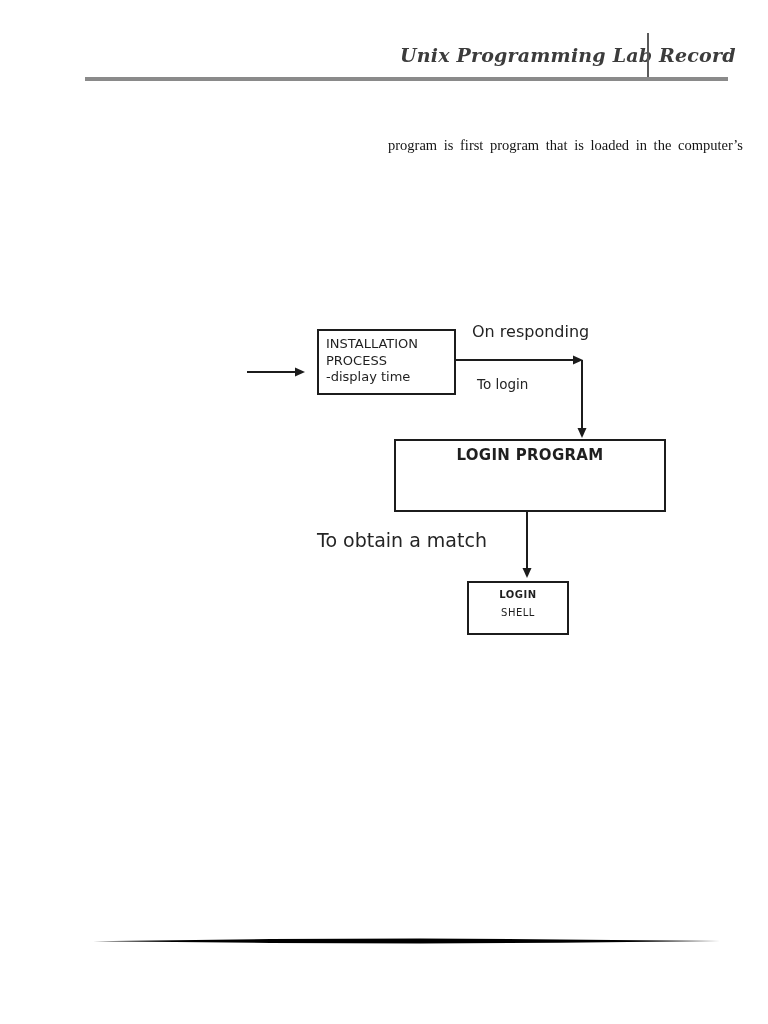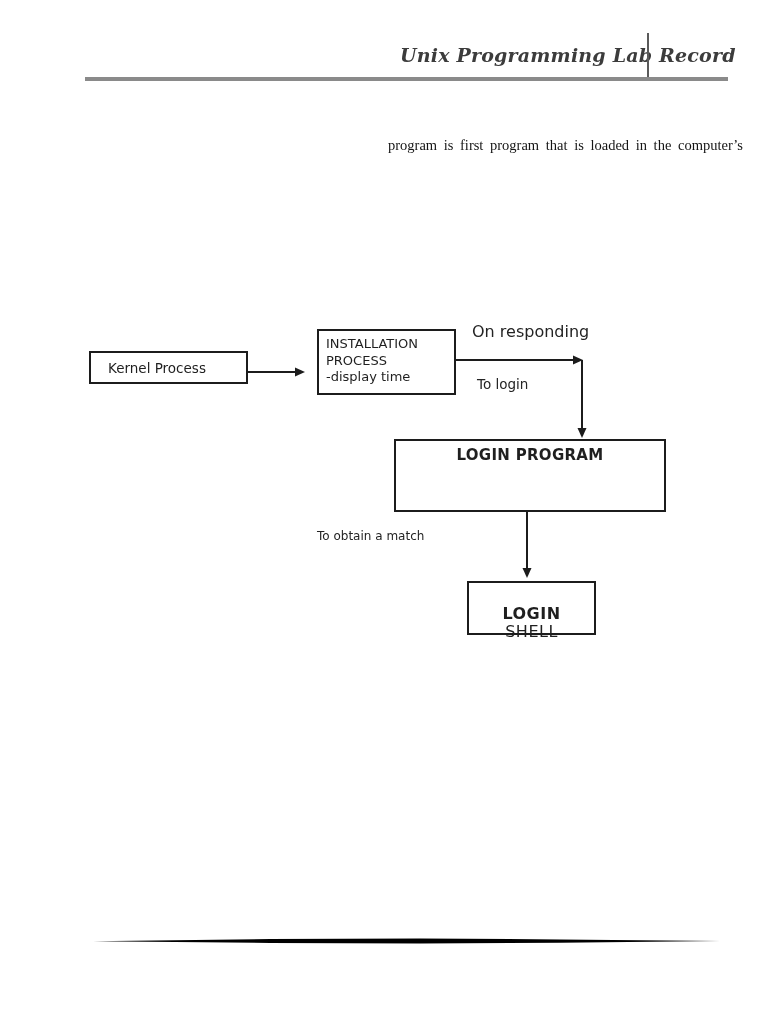--- a/index.html
+++ b/index.html
@@ -81,34 +81,34 @@
   .node-installation .box-line { display: block; }
   .node-login-program {
     left: 394px; top: 439px; width: 272px; height: 73px;
     font-weight: bold;
     font-size: 15px;
     letter-spacing: 0.3px;
     text-align: center;
     padding-top: 5px;
   }
   .node-login-shell {
-    left: 467px; top: 581px; width: 129px; height: 54px;
+    left: 467px; top: 581px; width: 102px; height: 54px;
     text-align: center;
-    font-size: 16px;
+    font-size: 10px;
     line-height: 17.5px;
-    padding-top: 22px;
+    padding-top: 3px;
   }
   .node-login-shell .line-bold { display: block; font-weight: bold; letter-spacing: 0.5px; }
   .node-login-shell .line-regular { display: block; letter-spacing: 0.5px; }
 
   
   .edge-label { position: absolute; color: #242424; white-space: nowrap; }
   .lbl-on-responding { left: 472px; top: 322px; font-size: 16px; }
   .lbl-to-login      { left: 477px; top: 376px; font-size: 13.5px; }
-  .lbl-to-obtain     { left: 317px; top: 529px; font-size: 12px; }
+  .lbl-to-obtain     { left: 317px; top: 529px; font-size: 19px; }
 
   
   .overlay {
     position: absolute;
     left: 0; top: 0;
     width: 768px; height: 1024px;
     pointer-events: none;
   }
 </style>
 </head>
@@ -137,23 +137,20 @@
     </g>
 
     <g stroke="#1c1c1c" fill="#1c1c1c">
       <line x1="527" y1="512" x2="527" y2="569" stroke-width="2"></line>
       <polygon points="527,578 522.5,568 531.5,568" stroke="none"></polygon>
     </g>
 
     <polygon fill="#000000" points="93,941.3 270,939.1 420,938.5 560,939.4 720,940.9 560,942.8 420,943.5 270,942.9"></polygon>
   </svg>
 
-  <div class="node node-kernel">
-    <span>Kernel Process</span>
-  </div>
 
   <div class="node node-installation">
     <span class="box-line">INSTALLATION</span>
     <span class="box-line">PROCESS</span>
     <span class="box-line">-display time</span>
   </div>
 
   <div class="node node-login-program">
     <span>LOGIN PROGRAM</span>
   </div>

